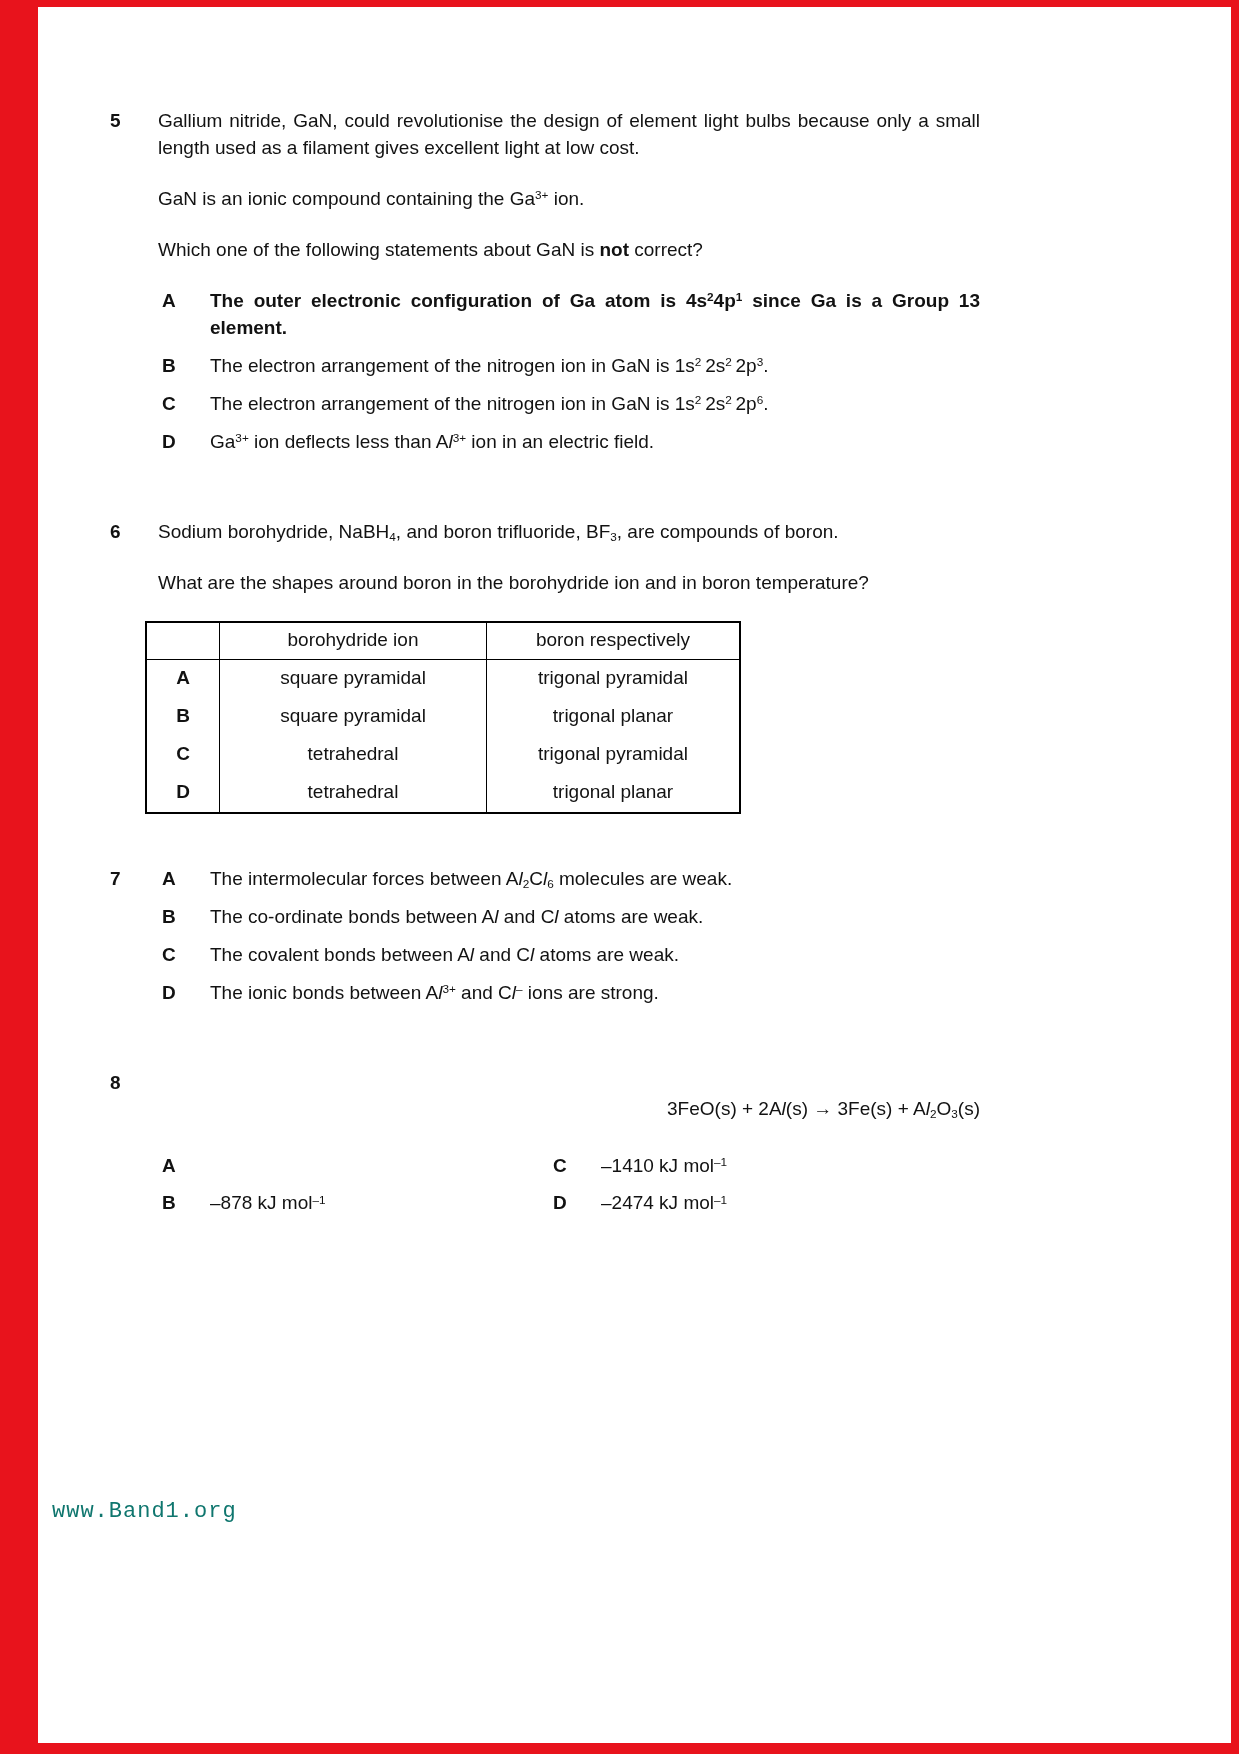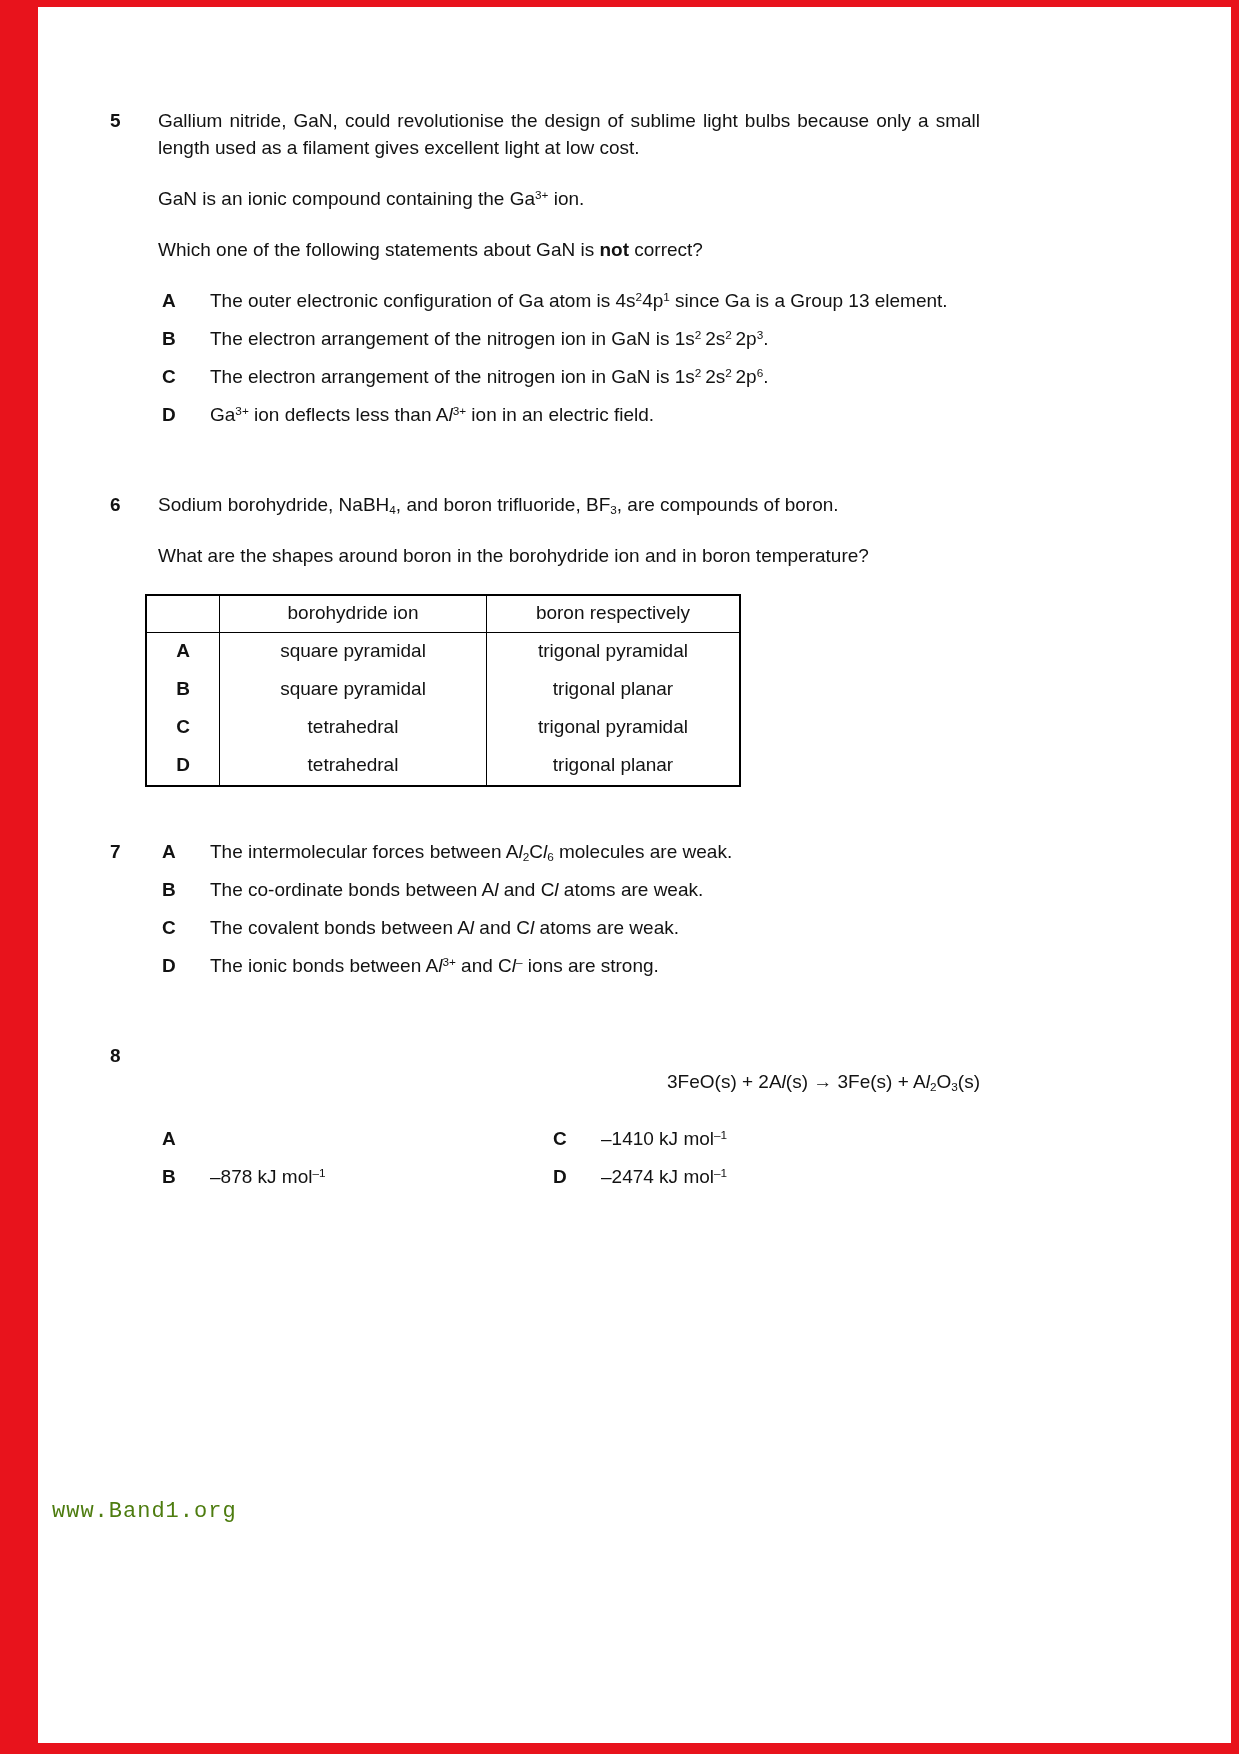--- a/index.html
+++ b/index.html
@@ -26,21 +26,21 @@
   .q-head { display: flex; }
   .q-num  { width: 48px; flex: none; font-weight: bold; }
   .q-body { width: 822px; }
   .q-body p { margin: 0 0 24px 0; }
   p.just { text-align: justify; }
 
   .options { margin-left: 4px; }
   .option  { display: flex; margin-bottom: 11px; }
   .opt-letter { width: 48px; flex: none; font-weight: bold; }
   .opt-text   { width: 770px; }
-  .opt-text.just { text-align: justify; }
+  .opt-text.just { text-align: justify; font-weight: bold; }
 
   sup { font-size: 0.62em; position: relative; top: -0.5em; vertical-align: baseline; line-height: 0; }
   sub { font-size: 0.62em; position: relative; top: 0.28em; vertical-align: baseline; line-height: 0; }
 
   table.shapes { border-collapse: collapse; border: 2px solid #000; margin: 20px 0 0 -13px; }
   .shapes th, .shapes td {
     border-left: 1px solid #000;
     text-align: center;
     font-weight: normal;
     padding: 4px 14px;
@@ -62,39 +62,39 @@
   }
   .options-grid .option { margin-bottom: 0; }
 
   .footer {
     position: absolute;
     left: 52px;
     top: 1496px;
     font-family: "Liberation Mono", monospace;
     font-size: 22px;
     letter-spacing: 1px;
-    color: #4d7c0f;
+    color: #0f766e;
   }
 </style>
 </head>
 <body>
 
 <div class="page">
   <div class="red red-left"></div>
   <div class="red red-top"></div>
   <div class="red red-right"></div>
   <div class="red red-bottom"></div>
 
   <div class="content">
 
     <section class="question">
       <div class="q-head">
         <div class="q-num">5</div>
         <div class="q-body">
-          <p class="just">Gallium nitride, GaN, could revolutionise the design of sublime light bulbs because only a small length used as a filament gives excellent light at low cost.</p>
+          <p class="just">Gallium nitride, GaN, could revolutionise the design of element light bulbs because only a small length used as a filament gives excellent light at low cost.</p>
           <p>GaN is an ionic compound containing the Ga<sup>3+</sup> ion.</p>
           <p>Which one of the following statements about GaN is <b>not</b> correct?</p>
           <div class="options">
             <div class="option">
               <span class="opt-letter">A</span>
               <span class="opt-text just">The outer electronic configuration of Ga atom is 4s<sup>2</sup>4p<sup>1</sup> since Ga is a Group 13 element.</span>
             </div>
             <div class="option">
               <span class="opt-letter">B</span>
               <span class="opt-text">The electron arrangement of the nitrogen ion in GaN is 1s<sup>2</sup> 2s<sup>2</sup> 2p<sup>3</sup>.</span>

